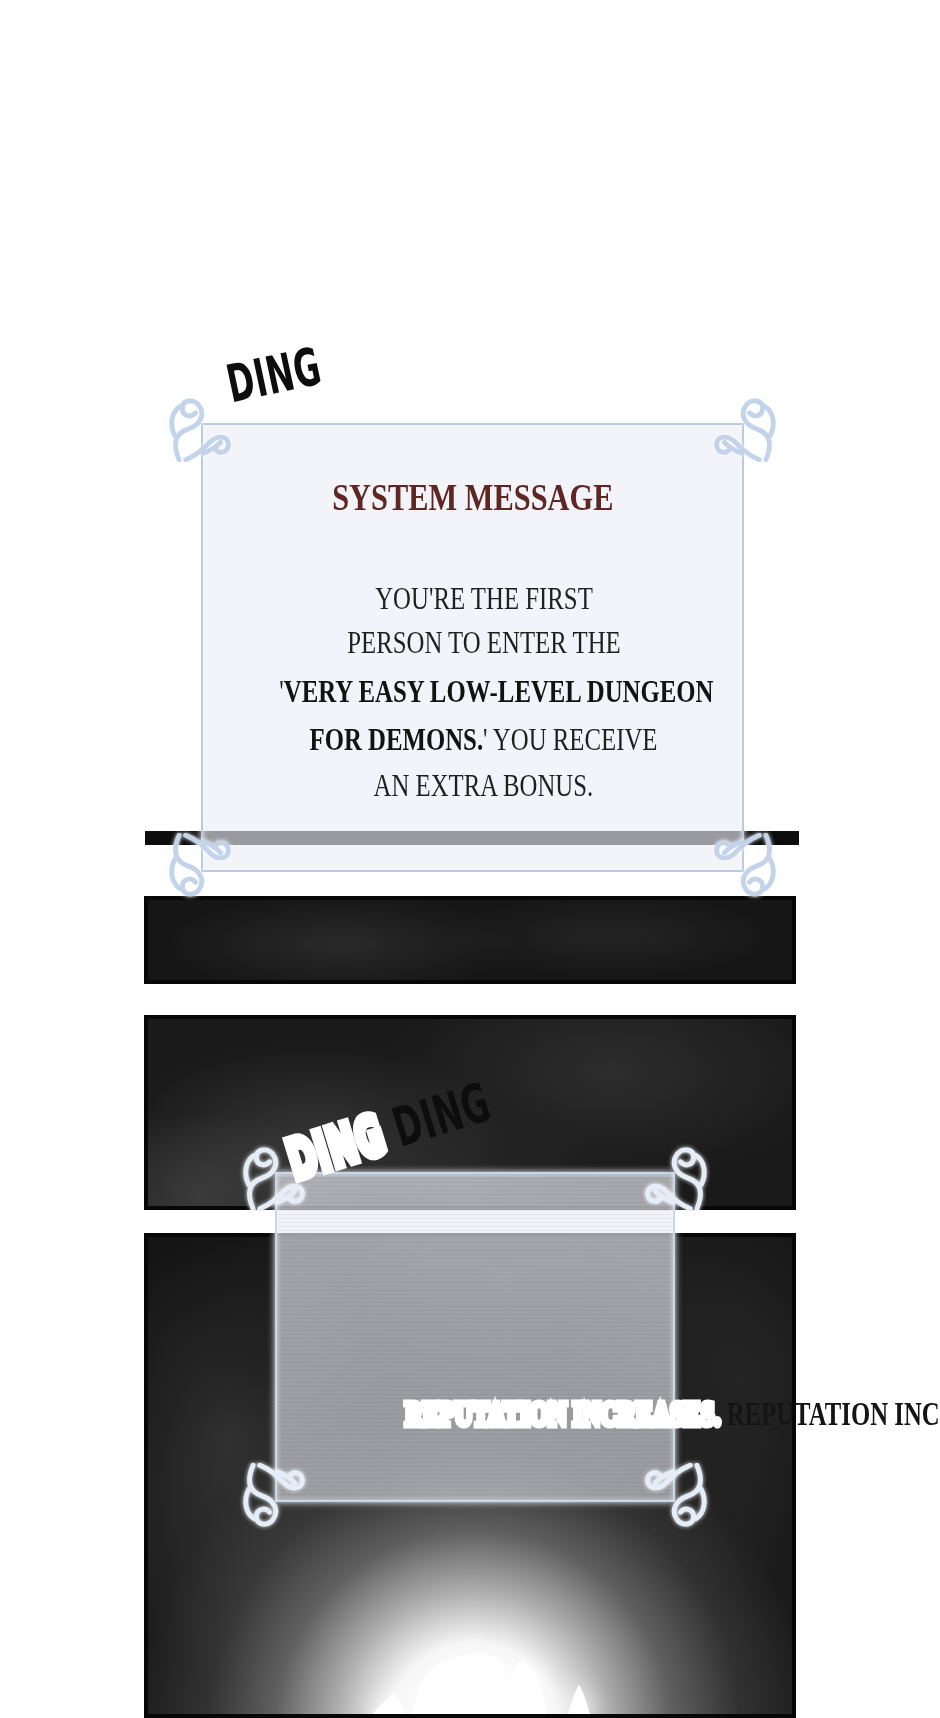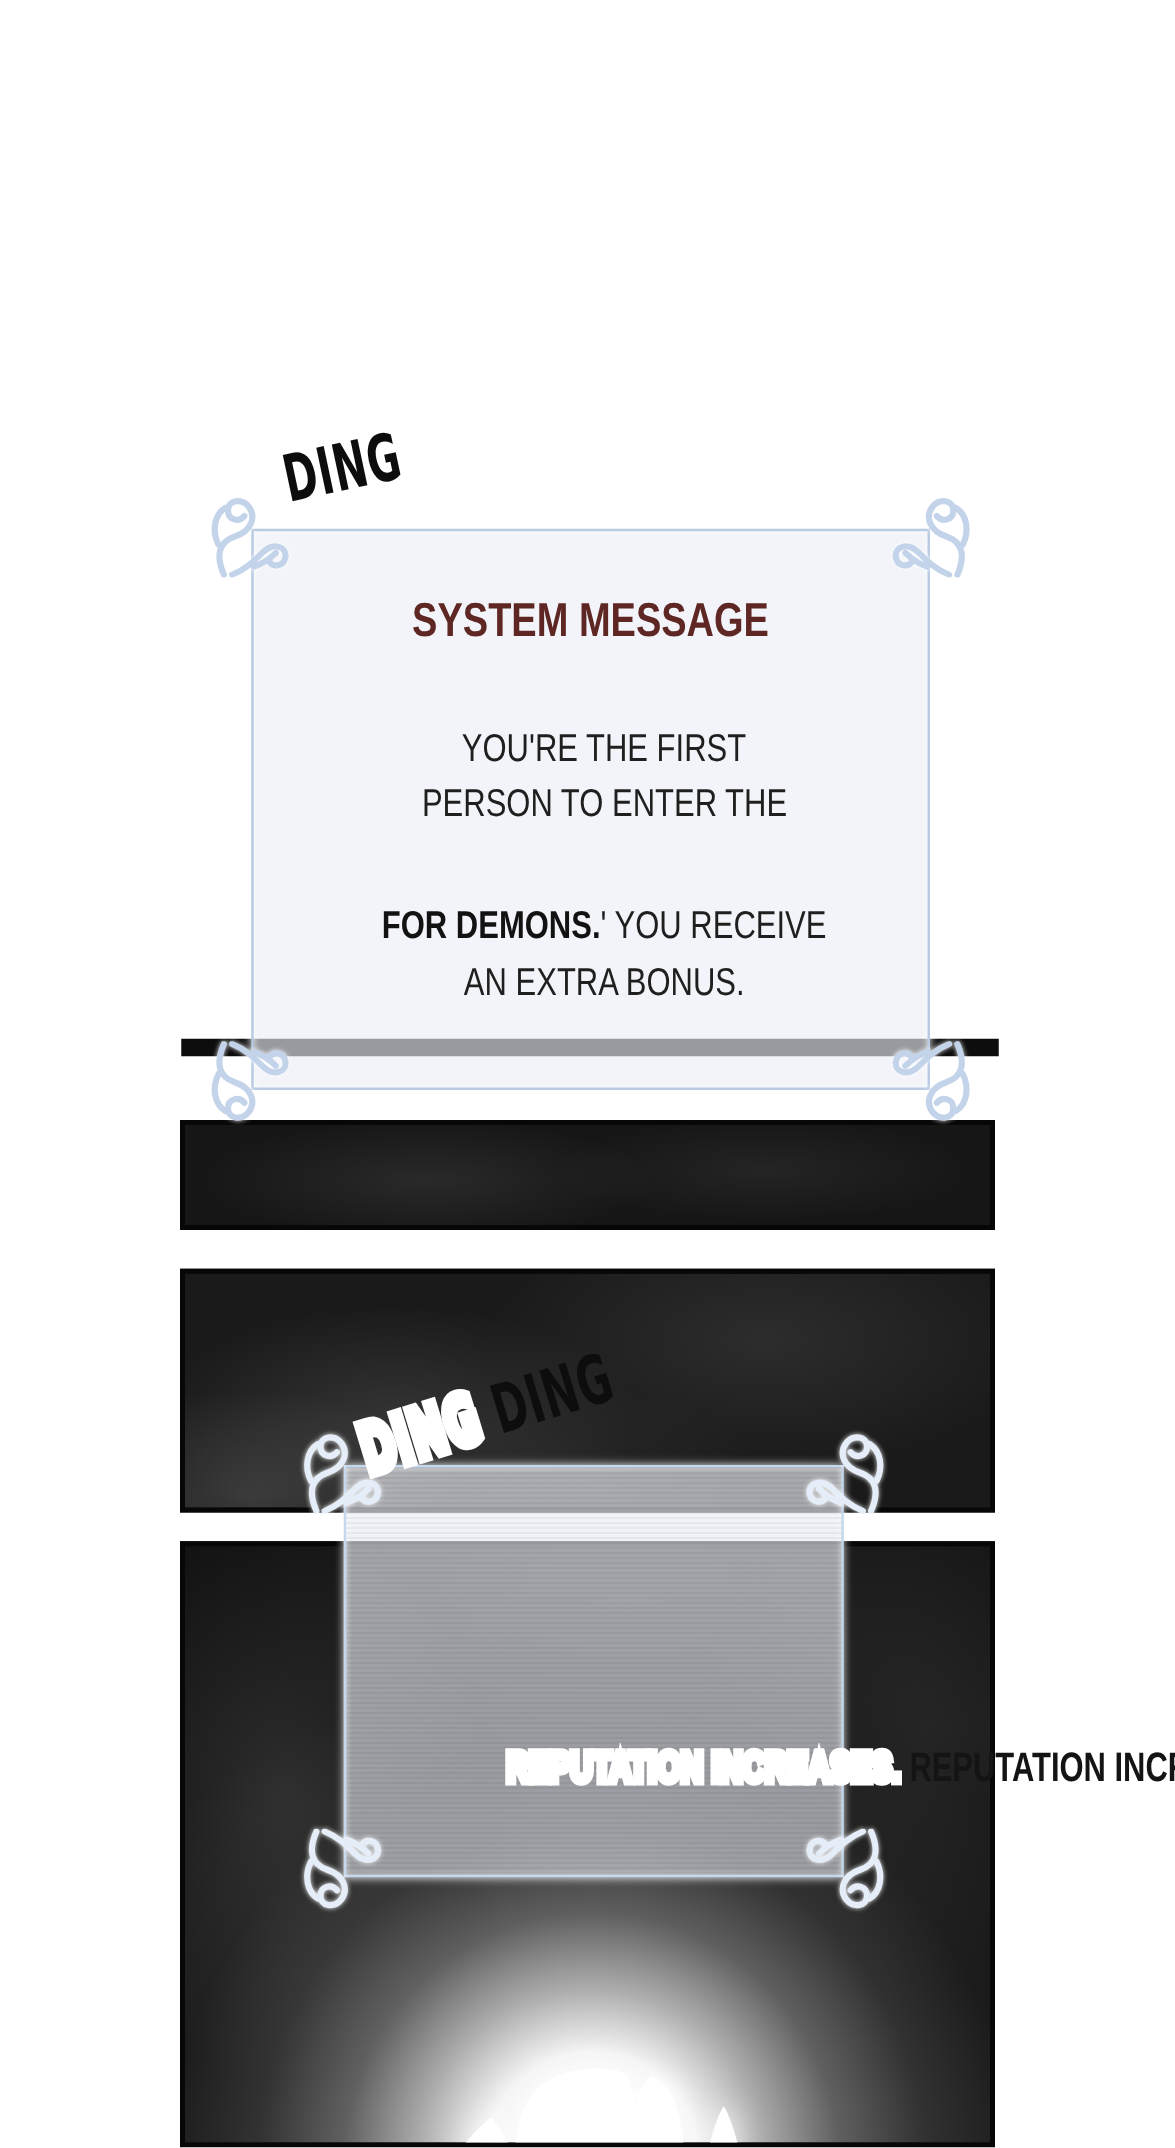--- a/index.html
+++ b/index.html
@@ -21,20 +21,21 @@
   .stack{display:inline-grid;}
   .stack>span{grid-area:1/1;white-space:nowrap;}
   .stack .stroke{color:#fff;-webkit-text-stroke:9px #ffffff;}
   .stack .fill{position:relative;}
   
   .msgbox{
     position:absolute;z-index:2;
     background:var(--box-fill,rgba(234,238,245,0.63));
     border:2.5px solid var(--box-border-blue,#b9cbe3);
     box-shadow:0 0 7px rgba(255,255,255,0.95), inset 0 0 5px rgba(255,255,255,0.8);
+    font-family:Liberation Serif, serif;
   }
   #box1{left:201px;top:423px;width:539px;height:445px;}
   #box2{left:275px;top:1172px;width:396px;height:326px;border-color:var(--box-border-blue2,#c6d8ee);}
   #box2 .texture{
     position:absolute;inset:0;pointer-events:none;
     background:
       repeating-linear-gradient(180deg, rgba(0,0,0,0.05) 0 1px, rgba(0,0,0,0) 1px 4px),
       linear-gradient(180deg, rgba(255,255,255,0.10) 0%, rgba(0,0,0,0.06) 100%);
   }
   .flourish{position:absolute;width:70px;height:70px;color:var(--ornament-blue,#c3d4ea);}
@@ -155,20 +156,23 @@
 
     <div class="line title-line" style="top:52px">
       <span class="cond">SYSTEM MESSAGE</span>
     </div>
     <div class="line body-line" style="top:152px">
       <span class="cond">YOU'RE THE FIRST</span>
     </div>
     <div class="line body-line" style="top:196px">
       <span class="cond">PERSON TO ENTER THE</span>
     </div>
+    <div class="line body-line" style="top:245px">
+      <span class="cond"><span>'</span><b>VERY EASY LOW-LEVEL DUNGEON</b></span>
+    </div>
     <div class="line body-line" style="top:293px">
       <span class="cond"><b>FOR DEMONS.</b><span>' YOU RECEIVE</span></span>
     </div>
     <div class="line body-line" style="top:339px">
       <span class="cond">AN EXTRA BONUS.</span>
     </div>
   </div>
 
   <div class="msgbox" id="box2">
     <div class="texture"></div>

